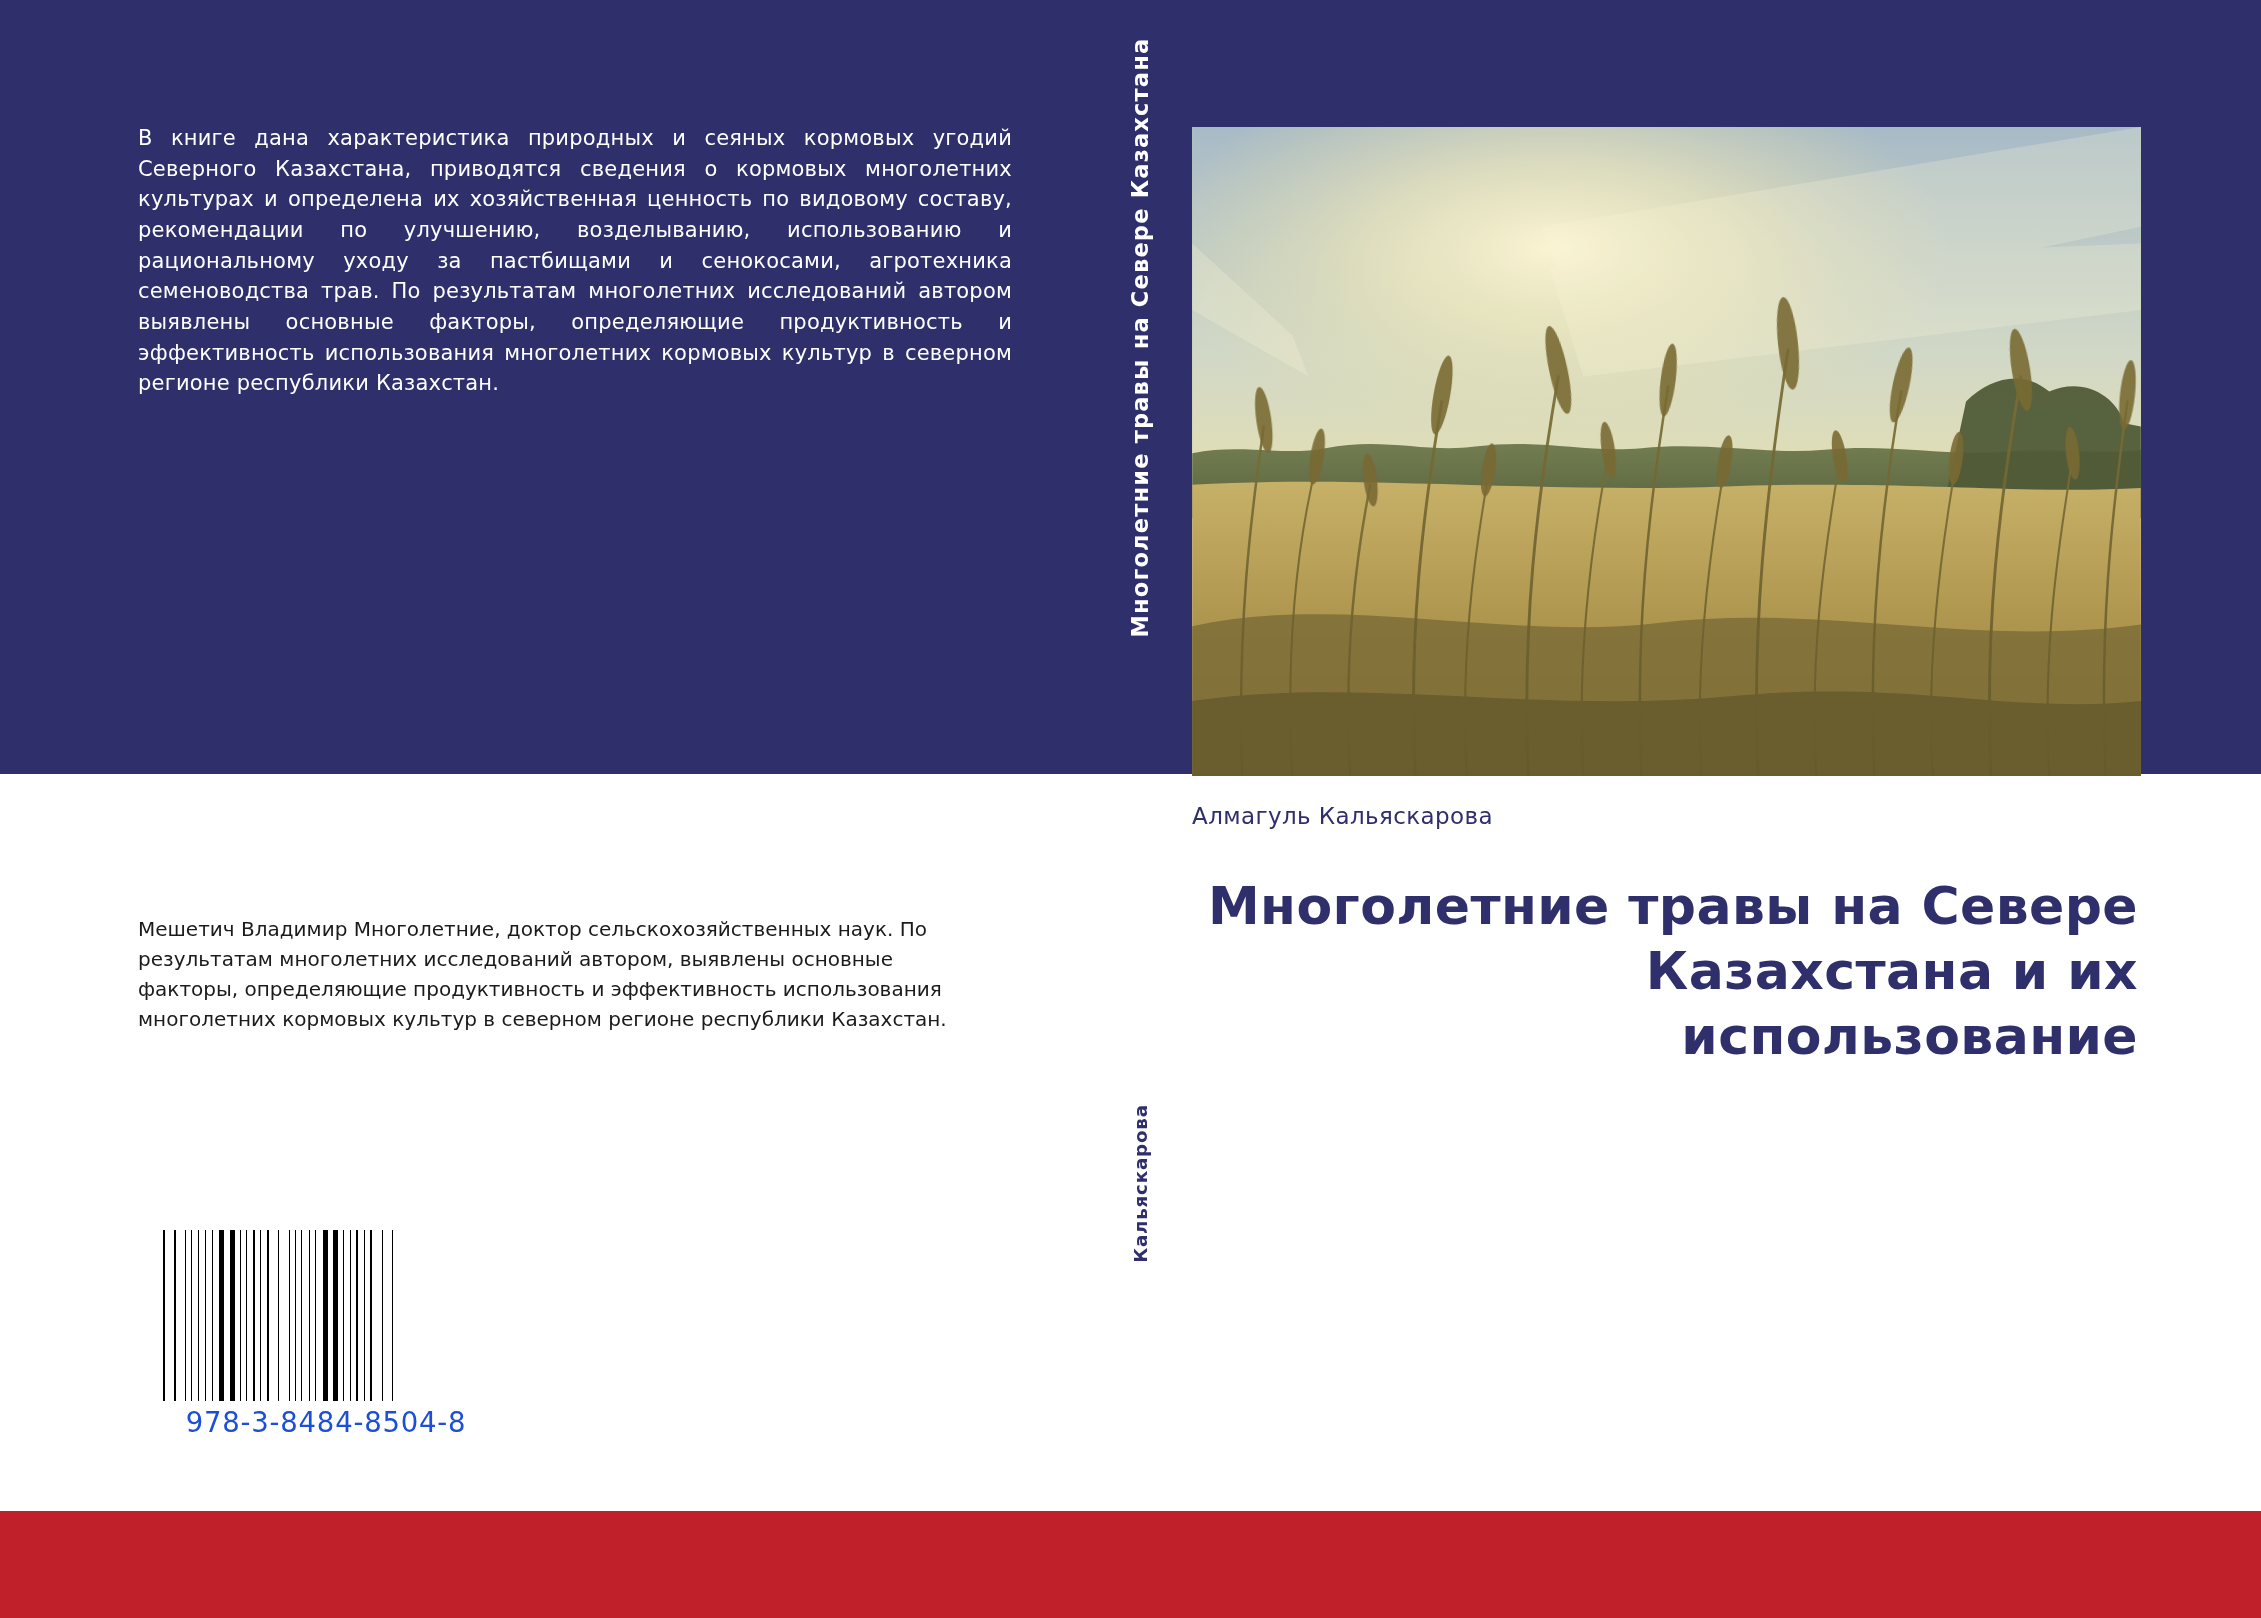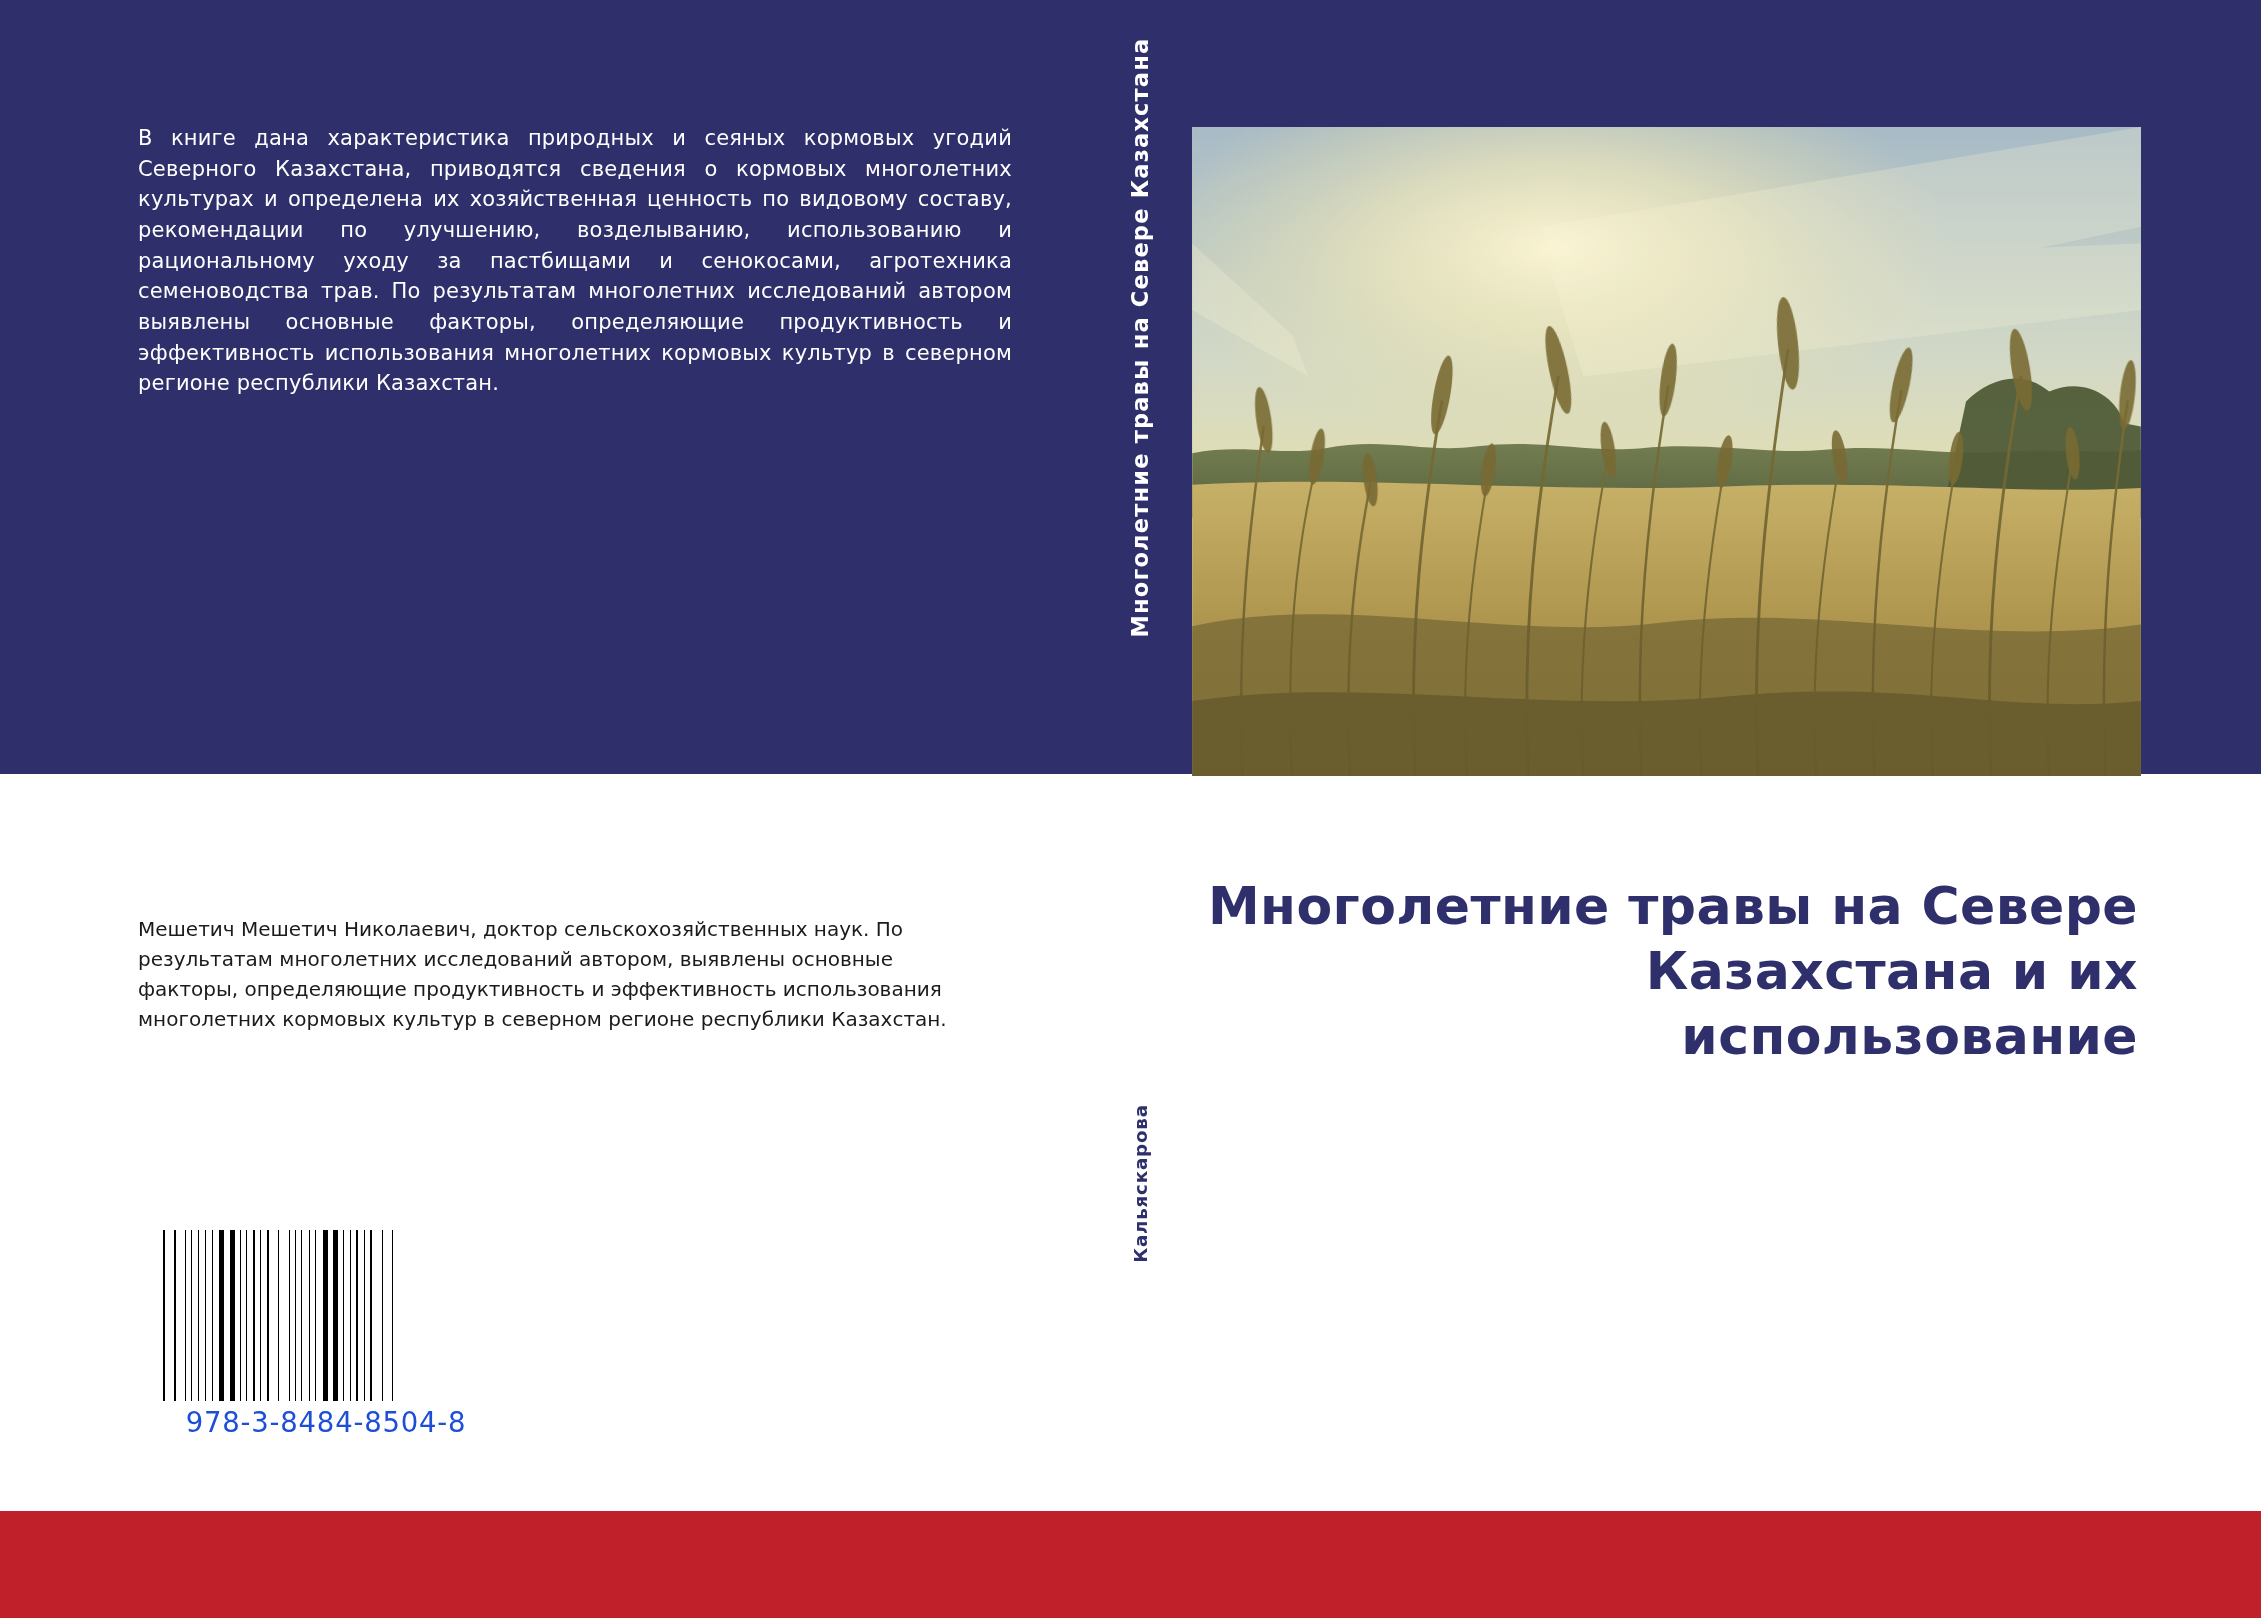--- a/index.html
+++ b/index.html
@@ -321,24 +321,25 @@
         <ellipse cx="640" cy="402" rx="8" ry="32" transform="rotate(9 640 402)"></ellipse>
         <ellipse cx="778" cy="396" rx="8" ry="32" transform="rotate(-9 778 396)"></ellipse>
         <ellipse cx="918" cy="398" rx="8" ry="32" transform="rotate(7 918 398)"></ellipse>
         <ellipse cx="1058" cy="392" rx="8" ry="32" transform="rotate(-6 1058 392)"></ellipse>
       </g>
 
       <rect x="0" y="0" width="1140" height="780" fill="#e8d98f" opacity="0.12"></rect>
     </svg>
   </div>
 
+  <div class="front-author">Алмагуль Кальяскарова</div>
 
   <div class="front-title">Многолетние травы на Севере Казахстана и их использование</div>
 
-  <div class="bio">Мешетич Мешетич Николаевич, доктор сельскохозяйственных наук. По результатам многолетних исследований автором, выявлены основные факторы, определяющие продуктивность и эффективность использования многолетних кормовых культур в северном регионе республики Казахстан.</div>
+  <div class="bio">Мешетич Владимир Многолетние, доктор сельскохозяйственных наук. По результатам многолетних исследований автором, выявлены основные факторы, определяющие продуктивность и эффективность использования многолетних кормовых культур в северном регионе республики Казахстан.</div>
 
   <div class="barcode-box">
     <div class="barcode-bars" id="bars">
         <span style="left: 0px; width: 2.7px;"></span>
         <span style="left: 11.7px; width: 1.3px;"></span>
         <span style="left: 22px; width: 1.3px;"></span>
         <span style="left: 28px; width: 1.3px;"></span>
         <span style="left: 35px; width: 1.3px;"></span>
         <span style="left: 42px; width: 1.3px;"></span>
         <span style="left: 49px; width: 1.3px;"></span>

